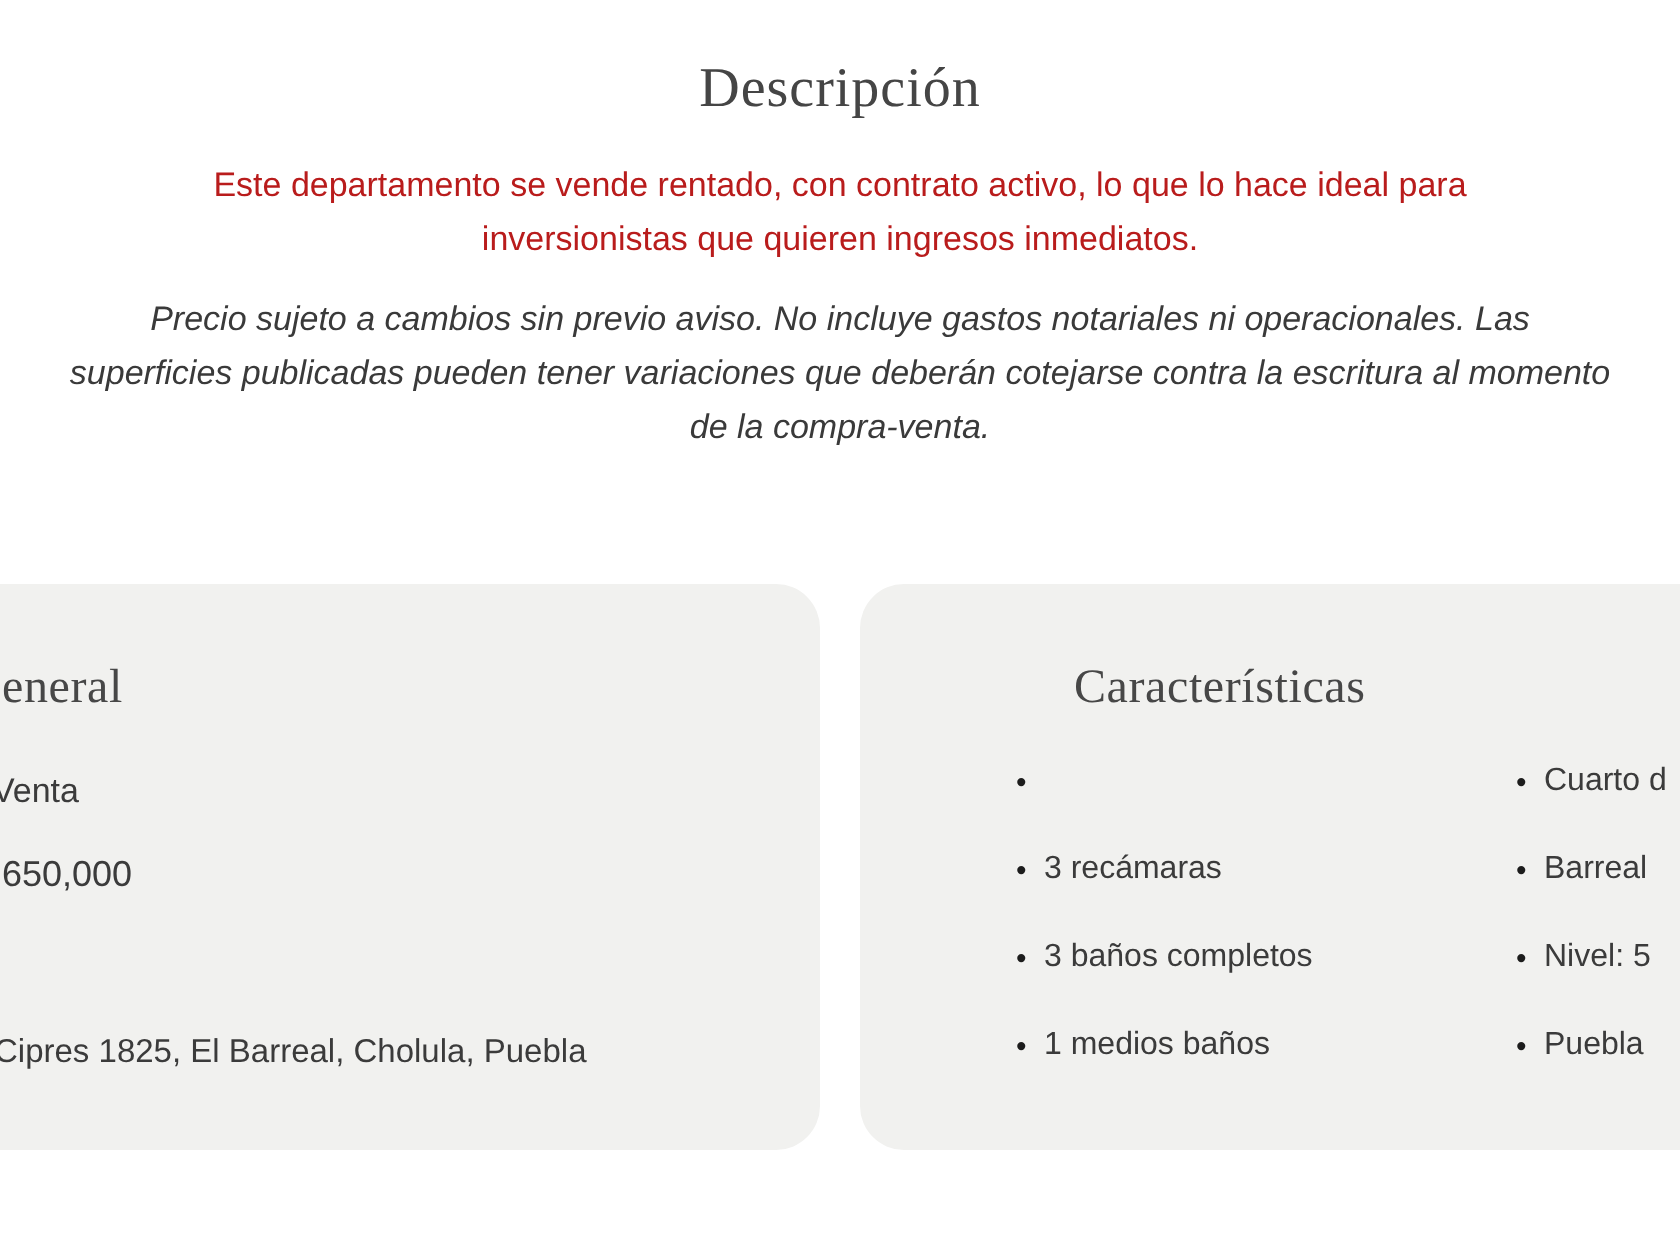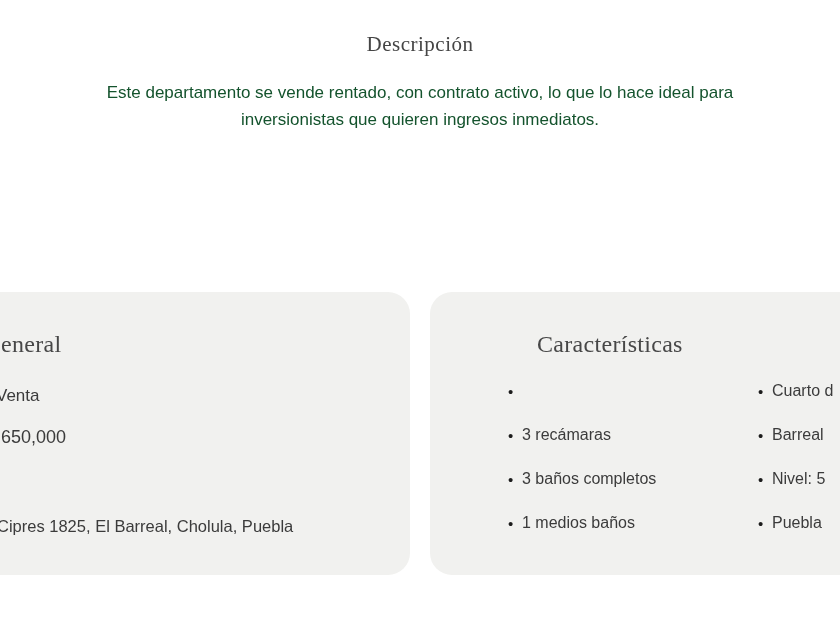--- a/index.html
+++ b/index.html
@@ -8,26 +8,26 @@
     width:840px; height:630px;
     position:relative; overflow:hidden;
     font-family:"Liberation Sans","DejaVu Sans",sans-serif;
     color:#3b3b3b;
   }
 
   
   .desc-section { padding-top:29px; text-align:center; }
   .desc-title {
     font-family:"Liberation Serif","DejaVu Serif",serif;
-    font-weight:400; font-size:21px; line-height:31px;
+    font-weight:400; font-size:28px; line-height:31px;
     color:#454545; letter-spacing:0.5px;
   }
   .desc-paragraph {
     width:706px; margin:19px auto 0;
-    font-size:17px; line-height:27px; color:#14532d;
+    font-size:17px; line-height:27px; color:#b91c1c;
   }
   .desc-disclaimer {
     width:772px; margin:13px auto 0;
     font-size:17px; line-height:27px; color:#3a3a3a;
     font-style:italic;
   }
 
   
   .card {
     position:absolute; top:292px; height:283px;
@@ -76,20 +76,21 @@
     width:14px; flex:0 0 14px;
     font-size:15px; color:#1c1c1c; line-height:1;
   }
 </style>
 </head>
 <body>
 
 <section class="desc-section">
   <h2 class="desc-title">Descripción</h2>
   <p class="desc-paragraph">Este departamento se vende rentado, con contrato activo, lo que lo hace ideal para inversionistas que quieren ingresos inmediatos.</p>
+  <p class="desc-disclaimer">Precio sujeto a cambios sin previo aviso. No incluye gastos notariales ni operacionales. Las superficies publicadas pueden tener variaciones que deberán cotejarse contra la escritura al momento de la compra-venta.</p>
 </section>
 
 <div class="card card-left">
   <h3 class="card-title">eneral</h3>
   <div class="gen-operation">Venta</div>
   <div class="gen-price">,650,000</div>
   <div class="gen-address">Cipres 1825, El Barreal, Cholula, Puebla</div>
 </div>
 
 <div class="card card-right">

